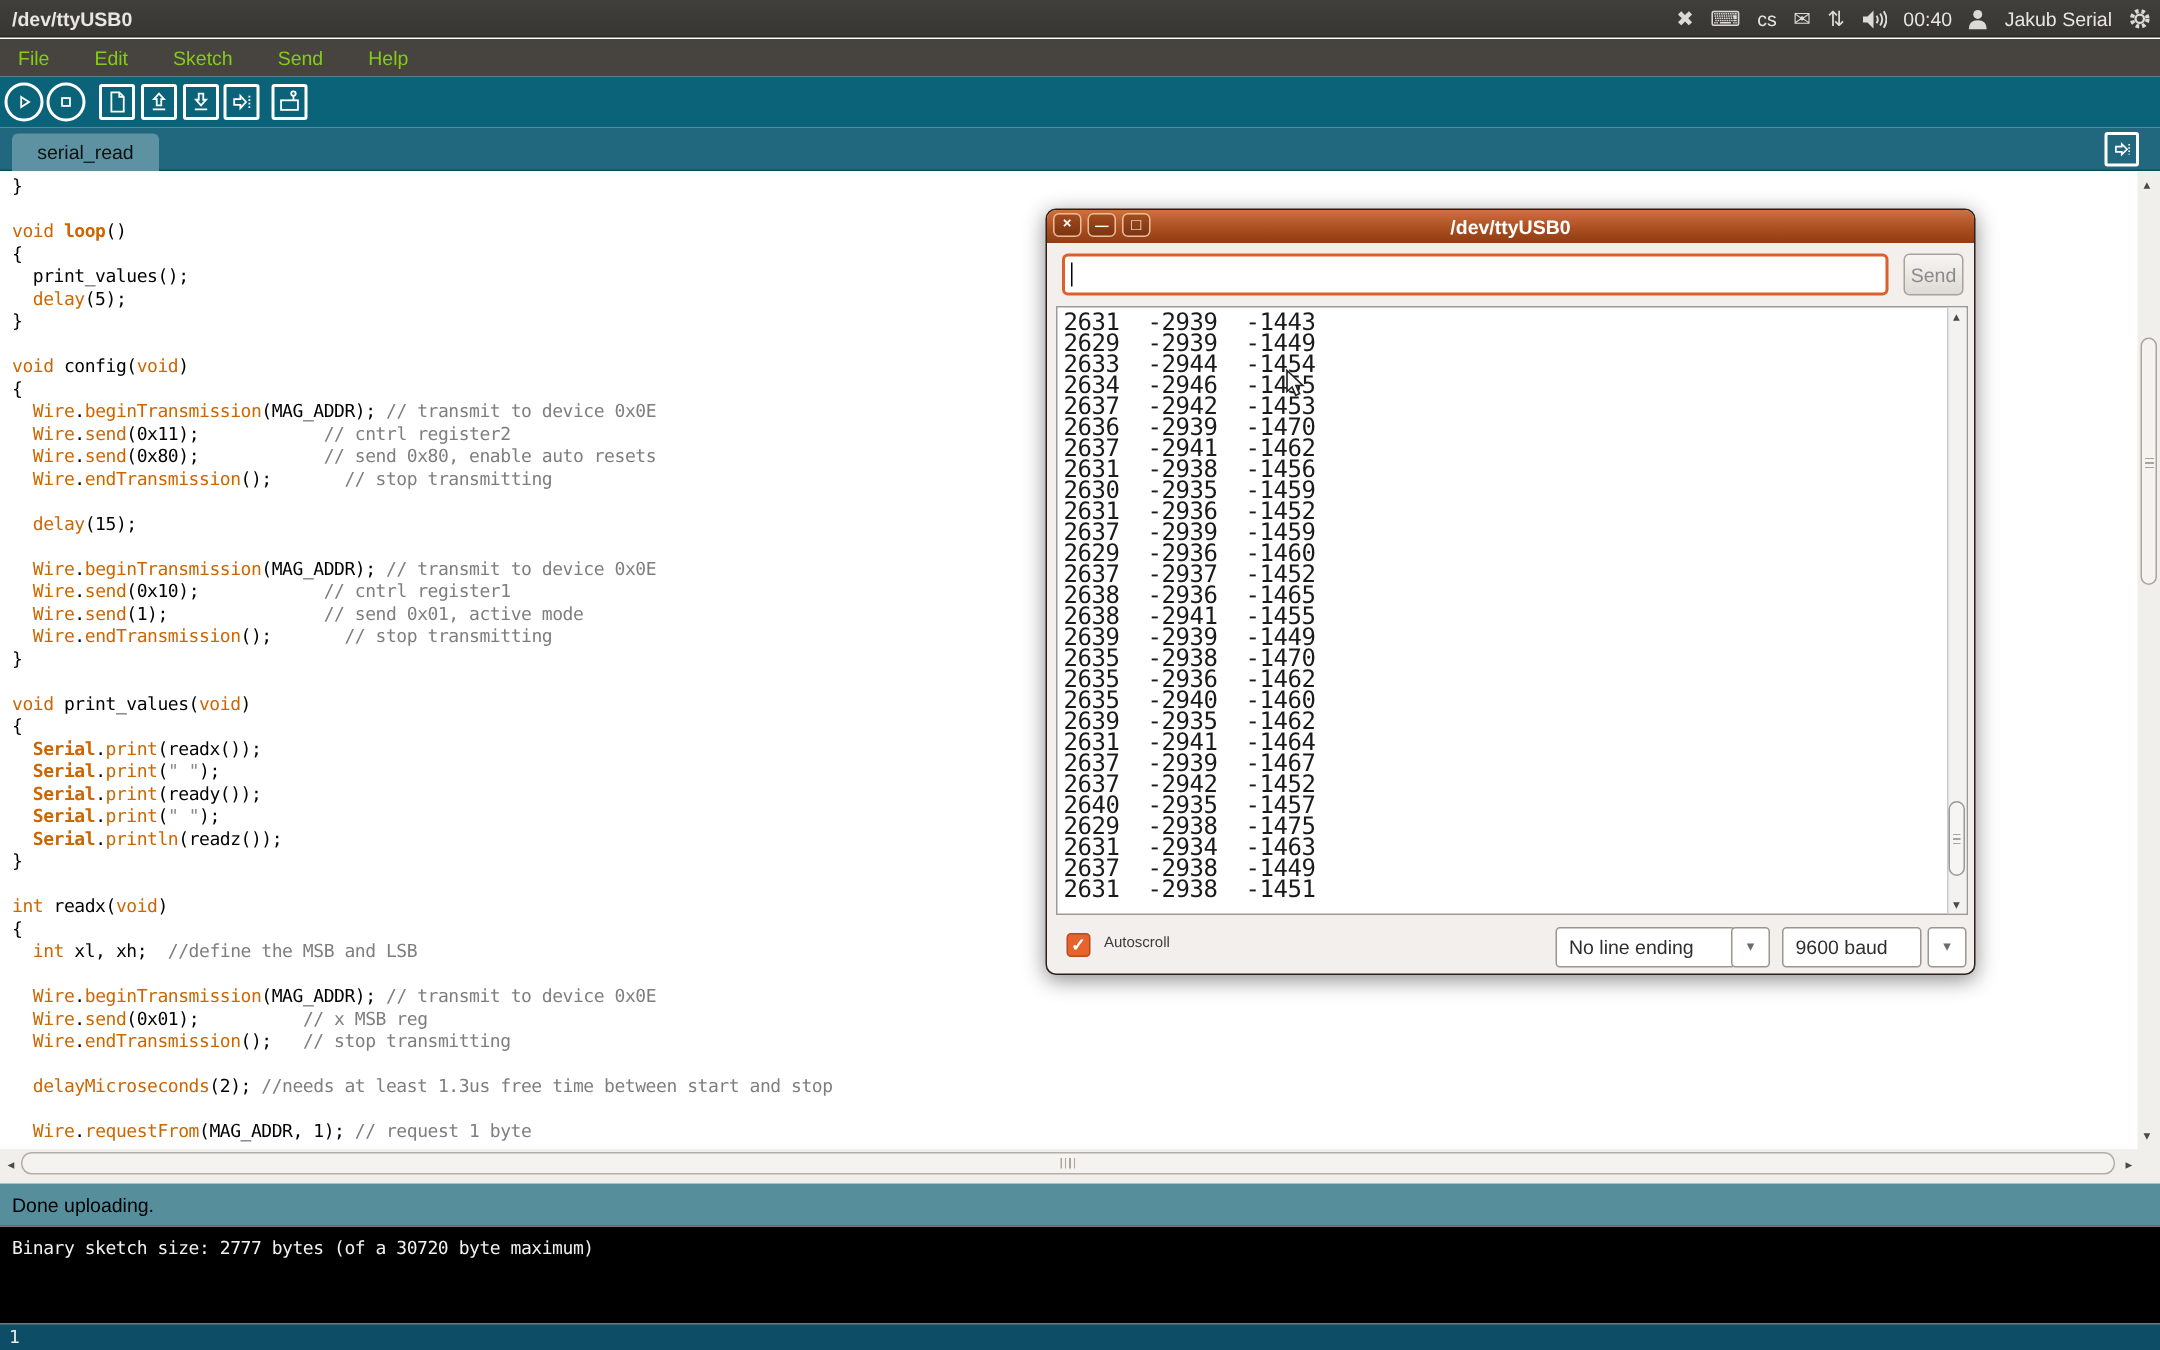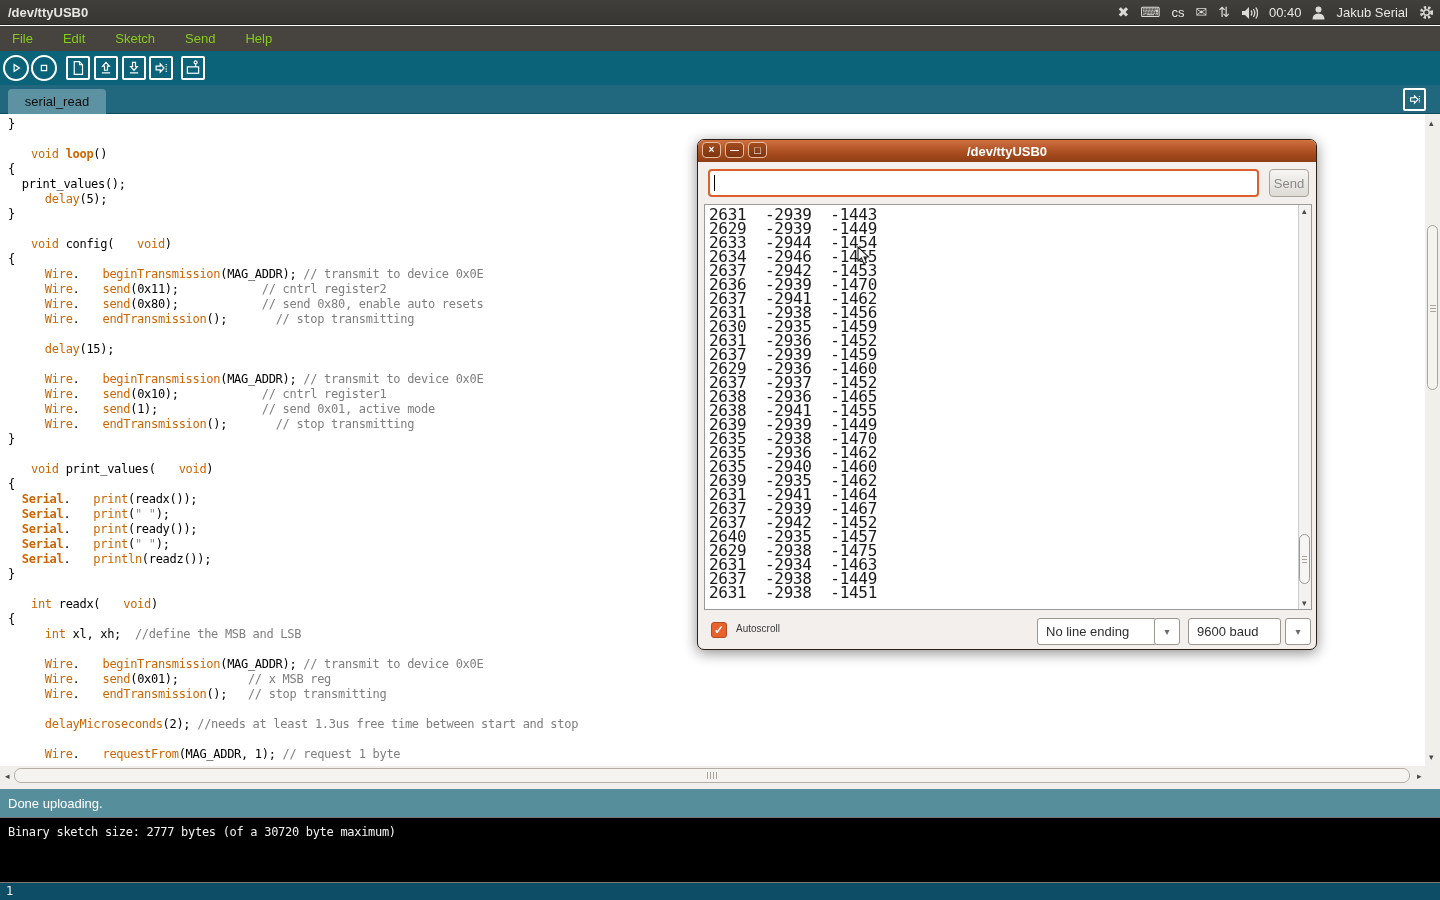--- a/index.html
+++ b/index.html
@@ -37,42 +37,42 @@
   .tab { position:absolute; left:8px; top:4px; width:98px; height:25px;
     background:#5d92a2; border-radius:4px 4px 0 0; color:#101010; font-size:13px;
     text-align:center; line-height:25px; }
   .monitor-toggle { position:absolute; right:14px; top:3px; width:23px; height:23px;
     border:2px solid #fff; border-radius:2px; display:flex; align-items:center; justify-content:center; }
 
   
   .editor { position:absolute; left:0; top:114px; width:1425px; height:652px; background:#fff; overflow:hidden; }
   .code { font-family:"DejaVu Sans Mono", monospace; font-size:12px; line-height:15px;
     letter-spacing:-0.3px; white-space:pre; color:#000; padding:3px 0 0 8px; }
-  .sy-k { color:#cc6600;margin-left:23px; }
+  .sy-k { color:#cc6600; }
   .sy-b { color:#cc6600; font-weight:bold; }
   .sy-c { color:#7e7e7e; }
   .sy-s { color:#8a8a8a; }
   .sy-t { color:#000; }
 
   
   .vscroll { position:absolute; left:1425px; top:114px; width:15px; height:652px; background:#f1efec; }
   .vthumb { position:absolute; left:1427px; top:225px; width:11px; height:165px; background:#f5f3f0;
     border:1px solid #a9a49c; border-radius:6px; }
   .vthumb .grip { position:absolute; left:2px; top:50%; margin-top:-4px; width:6px; height:8px;
     background:repeating-linear-gradient(0deg,#a9a49c 0 1px,transparent 1px 3px); }
   .sb-arrow { position:absolute; color:#4a4a4a; font-size:9px; line-height:9px; }
   .hscroll { position:absolute; left:0; top:766px; width:1440px; height:23px; background:#f1efec; }
   .hthumb { position:absolute; left:14px; top:768px; width:1396px; height:15px; background:#f5f3f0;
     border:1px solid #b3aea6; border-radius:7px; }
   .hthumb .grip { position:absolute; top:3px; left:50%; margin-left:-5px; width:10px; height:7px;
     background:repeating-linear-gradient(90deg,#a9a49c 0 1px,transparent 1px 3px); }
 
   
   .statusbar { position:absolute; left:0; top:789px; width:1440px; height:28px; background:#578e9c;
-    color:#ffffff; font-size:13px; display:flex; align-items:center; padding-left:8px; }
+    color:#000000; font-size:13px; display:flex; align-items:center; padding-left:8px; }
   .console { position:absolute; left:0; top:817px; width:1440px; height:66px; background:#000;
     border-top:1px solid #777; border-bottom:1px solid #777;
     color:#f2f2f2; font-family:"DejaVu Sans Mono", monospace; font-size:12px; letter-spacing:-0.3px; padding:7px 0 0 8px; }
   .bottomstrip { position:absolute; left:0; top:883px; width:1440px; height:17px; background:#0d4e66;
     color:#eee; font-family:"DejaVu Sans Mono", monospace; font-size:12px; padding-left:6px; line-height:17px; }
 
   
   .serial-window { position:absolute; left:697px; top:139px; width:620px; height:511px;
     background:#f2efec; border:1px solid #2f2017; border-radius:7px;
     box-shadow:0 3px 14px rgba(0,0,0,0.45); }

